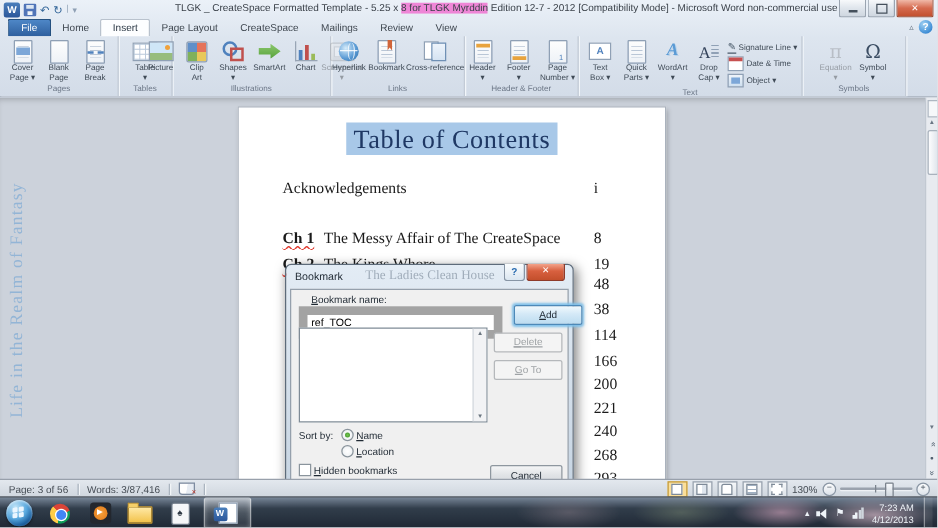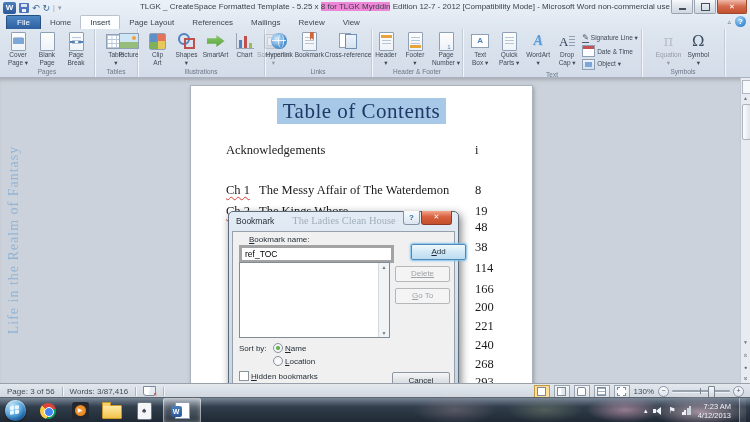--- a/index.html
+++ b/index.html
@@ -90,21 +90,21 @@
   .i-sym{color:#3b4d63;}
 
   
   .workspace{position:absolute;left:0;top:78px;width:750px;height:305px;background:#ccd2db;box-shadow:inset 0 4px 5px -3px rgba(0,0,0,.25);}
   .sidetext{position:absolute;left:4px;top:32px;width:20px;height:260px;display:flex;align-items:center;justify-content:center;}
   .sidetext span{transform:rotate(-90deg);transform-origin:center;white-space:nowrap;font-family:"Liberation Serif",serif;font-size:14px;color:#93b5d6;letter-spacing:1px;}
   .docpage{position:absolute;left:190px;top:7px;width:341px;height:298px;background:#fff;border:1px solid #aab2bd;box-shadow:1px 2px 4px rgba(0,0,0,.25);font-family:"Liberation Serif",serif;color:#1a1a1a;}
   .dtitle{position:absolute;left:0;right:0;top:13px;text-align:center;}
   .dtitle span{font-size:21px;color:#1f3864;background:#a8c8e8;padding:1px 6px;letter-spacing:.5px;}
   .trow{position:absolute;left:35px;right:38px;height:16px;font-size:12.5px;white-space:nowrap;}
-  .tch{display:inline-block;width:33px;text-decoration:underline;text-decoration-style:wavy;text-decoration-color:#e03c31;text-decoration-thickness:1px;text-underline-offset:2px;}
+  .tch{display:inline-block;width:33px;text-decoration:underline;text-decoration-style:wavy;text-decoration-color:#e03c31;text-decoration-thickness:1px;text-underline-offset:2px;font-weight:bold;}
   .tch:empty{display:none;}
   .tpg{position:absolute;left:249px;top:0;}
   .trow.frag .ttl{position:absolute;right:60px;top:0;}
 
   
   .vscroll{position:absolute;right:0;top:0;width:9px;height:305px;background:#e8ebf0;border-left:1px solid #c2c9d2;}
   .vs-ruler{position:absolute;left:1px;top:2px;width:7px;height:12px;background:#f6f8fa;border:1px solid #aeb7c2;}
   .vs-up{position:absolute;left:0;top:17px;width:9px;text-align:center;font-size:5px;color:#6a7684;}
   .vs-thumb{position:absolute;left:1px;top:26px;width:7px;height:34px;background:linear-gradient(90deg,#fdfdfe,#dfe5ec);border:1px solid #a9b2bd;border-radius:2px;}
   .vs-down{position:absolute;left:0;bottom:38px;width:9px;text-align:center;font-size:5px;color:#6a7684;}
@@ -112,21 +112,21 @@
   .chev{display:inline-block;font-size:7px;}
 
   
   .dialog{position:absolute;left:228px;top:211px;width:229px;height:181px;background:linear-gradient(180deg,#e3ecf5,#c6d4e2);border:1px solid #5d6b7a;border-radius:5px 5px 3px 3px;box-shadow:2px 3px 9px rgba(0,0,0,.5);font-size:8px;color:#1f2933;}
   .dlg-title{position:absolute;left:7px;top:4px;font-size:8.5px;color:#1f2933;}
   .dlg-ghost{position:absolute;left:40px;top:3px;width:150px;text-align:center;font-family:"Liberation Serif",serif;font-size:10.5px;color:#3d4f63;opacity:.4;filter:blur(.6px);white-space:nowrap;}
   .dlg-help{position:absolute;right:38px;top:-1px;width:15px;height:13px;border:1px solid #8795a5;border-top:none;border-radius:0 0 3px 3px;background:linear-gradient(#fbfdfe,#dbe6f0);color:#2a6cb0;font-weight:bold;font-size:8px;text-align:center;line-height:13px;}
   .dlg-close{position:absolute;right:6px;top:-1px;width:29px;height:13px;border:1px solid #8e3a2a;border-top:none;border-radius:0 0 3px 3px;background:linear-gradient(#f4a58c,#d8603f 45%,#c34f2c);color:#fff;font-size:7px;text-align:center;line-height:12px;}
   .dlg-body{position:absolute;left:3px;right:3px;top:19px;bottom:3px;background:#f0f0f0;border:1px solid #95a0ac;}
   .dlg-label{position:absolute;left:16px;top:3px;}
-  .dlg-input{position:absolute;left:6px;top:13px;width:146px;height:12px;border:3px solid #a3a3a3;background:#fff;font-size:8.5px;font-family:"Liberation Sans",sans-serif;padding:0 0 0 3px;}
+  .dlg-input{position:absolute;left:6px;top:13px;width:146px;height:12px;border:7px solid #a3a3a3;background:#fff;font-size:8.5px;font-family:"Liberation Sans",sans-serif;padding:0 0 0 3px;}
   .dlg-list{position:absolute;left:6px;top:30px;width:149px;height:74px;border:1px solid #7f8b96;background:#fff;}
   .dlg-list .sb{position:absolute;right:0;top:0;bottom:0;width:10px;background:#f2f3f5;border-left:1px solid #d4d9de;}
   .dlg-list .sb::before{content:"▲";position:absolute;top:1px;left:0;right:0;text-align:center;font-size:5px;color:#6b7680;}
   .dlg-list .sb::after{content:"▼";position:absolute;bottom:1px;left:0;right:0;text-align:center;font-size:5px;color:#6b7680;}
   .dbtn{position:absolute;left:162px;width:53px;height:14px;text-align:center;line-height:13px;border-radius:2px;}
   .dbtn.default{top:12px;background:linear-gradient(#f1f9fd,#d4e9f7 45%,#bcdcf0);border:1px solid #4d89b8;box-shadow:0 0 2px 1px #7fc0ea;margin-left:16px;}
   .dbtn.dis{background:#f4f4f4;border:1px solid #b5b8bb;color:#9fa3a6;}
   .dbtn.d1{top:34px;text-decoration:underline;} .dbtn.d2{top:56px;}
   .dlg-sort{position:absolute;left:6px;top:112px;}
   .radio{position:absolute;width:8px;height:8px;border:1px solid #8a949c;border-radius:50%;background:radial-gradient(#fff,#e9edf0);}
@@ -219,21 +219,21 @@
           </div>
         <div class="wbtn close">✕</div>
       </div>
     </div>
 
     <div class="tabrow">
       <div class="tab file">File</div>
       <div class="tab">Home</div>
       <div class="tab active">Insert</div>
       <div class="tab">Page Layout</div>
-      <div class="tab">References</div>
+      <div class="tab">CreateSpace</div>
       <div class="tab">Mailings</div>
       <div class="tab">Review</div>
       <div class="tab">View</div>
       <div class="ribbonhelp">
         <span class="collapse-caret">▵</span>
         <span class="helpbtn">?</span>
       </div>
     </div>
 
     <div class="ribbon">
@@ -461,21 +461,21 @@
 
   <div class="workspace">
     <div class="sidetext">
         <span>Life in the Realm of Fantasy</span>
       </div>
 
     <div class="docpage">
       <div class="dtitle"><span>Table of Contents</span></div>
 
       <div class="trow" style="top:57px"><span class="ttl">Acknowledgements</span><span class="tpg">i</span></div>
-      <div class="trow" style="top:97px"><span class="tch">Ch 1</span><span class="ttl">The Messy Affair of The Waterdemon</span><span class="tpg">8</span></div>
+      <div class="trow" style="top:97px"><span class="tch">Ch 1</span><span class="ttl">The Messy Affair of The CreateSpace</span><span class="tpg">8</span></div>
       <div class="trow" style="top:118px"><span class="tch">Ch 2</span><span class="ttl">The Kings Whore</span><span class="tpg">19</span></div>
       <div class="trow" style="top:134px"><span class="ttl"></span><span class="tpg">48</span></div>
       <div class="trow" style="top:154px"><span class="ttl"></span><span class="tpg">38</span></div>
       <div class="trow" style="top:175px"><span class="ttl"></span><span class="tpg">114</span></div>
       <div class="trow" style="top:196px"><span class="ttl"></span><span class="tpg">166</span></div>
       <div class="trow" style="top:214px"><span class="ttl"></span><span class="tpg">200</span></div>
       <div class="trow frag" style="top:233px">
           <span class="ttl">oods</span>
           <span class="tpg">221</span>
         </div>

